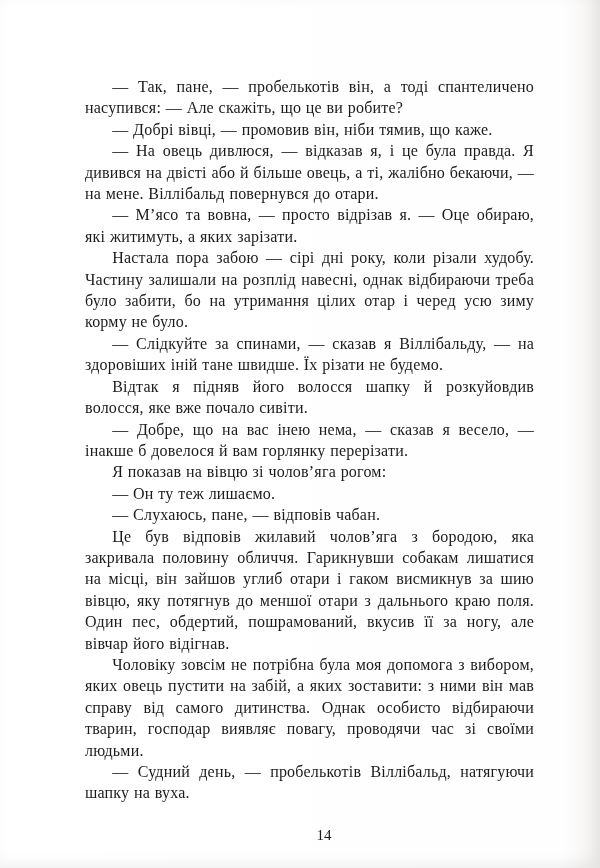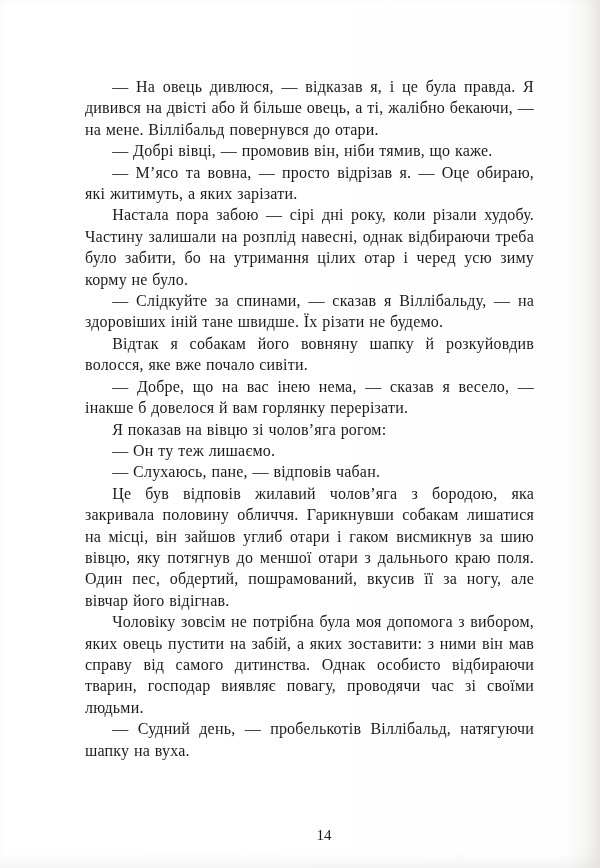--- a/index.html
+++ b/index.html
@@ -44,26 +44,27 @@
     font-size: 15px;
     color: #1b1b1b;
     padding-left: 24px;
   }
 </style>
 </head>
 <body>
 
 <div class="book-page">
   <div class="text-block">
+    <p>— Так, пане, — пробелькотів він, а тоді спантеличено насупився: — Але скажіть, що це ви робите?</p>
+    <p>— Добрі вівці, — промовив він, ніби тямив, що каже.</p>
     <p>— На овець дивлюся, — відказав я, і це була правда. Я дивився на двісті або й більше овець, а ті, жалібно бекаючи, — на мене. Віллібальд повернувся до отари.</p>
-    <p>— Добрі вівці, — промовив він, ніби тямив, що каже.</p>
     <p>— Мʼясо та вовна, — просто відрізав я. — Оце обираю, які житимуть, а яких зарізати.</p>
     <p>Настала пора забою — сірі дні року, коли різали худобу. Частину залишали на розплід навесні, однак відбираючи треба було забити, бо на утримання цілих отар і черед усю зиму корму не було.</p>
     <p>— Слідкуйте за спинами, — сказав я Віллібальду, — на здоровіших іній тане швидше. Їх різати не будемо.</p>
-    <p>Відтак я собакам його вовняну шапку й розкуйовдив волосся, яке вже почало сивіти.</p>
+    <p>Відтак я підняв його волосся шапку й розкуйовдив волосся, яке вже почало сивіти.</p>
     <p>— Добре, що на вас інею нема, — сказав я весело, — інакше б довелося й вам горлянку перерізати.</p>
     <p>Я показав на вівцю зі чоловʼяга рогом:</p>
     <p>— Он ту теж лишаємо.</p>
     <p>— Слухаюсь, пане, — відповів чабан.</p>
     <p>Це був відповів жилавий чоловʼяга з бородою, яка закривала половину обличчя. Гарикнувши собакам лишатися на місці, він зайшов углиб отари і гаком висмикнув за шию вівцю, яку потягнув до меншої отари з дальнього краю поля. Один пес, обдертий, пошрамований, вкусив її за ногу, але вівчар його відігнав.</p>
     <p>Чоловіку зовсім не потрібна була моя допомога з вибором, яких овець пустити на забій, а яких зоставити: з ними він мав справу від самого дитинства. Однак особисто відбираючи тварин, господар виявляє повагу, проводячи час зі своїми людьми.</p>
     <p>— Судний день, — пробелькотів Віллібальд, натягуючи шапку на вуха.</p>
   </div>
   <div class="page-number">14</div>
 </div>

